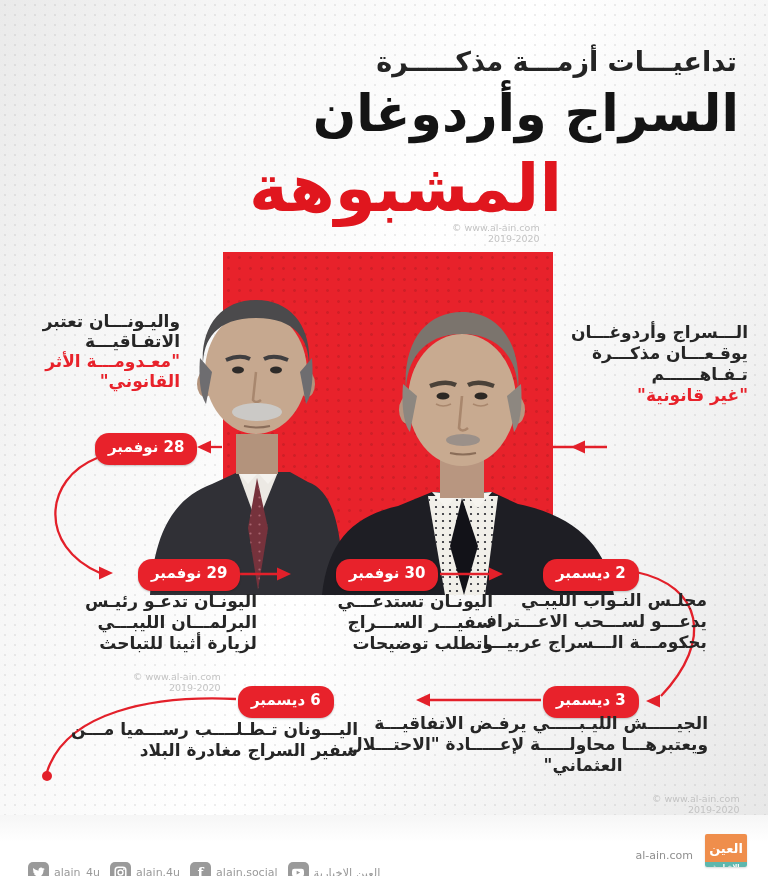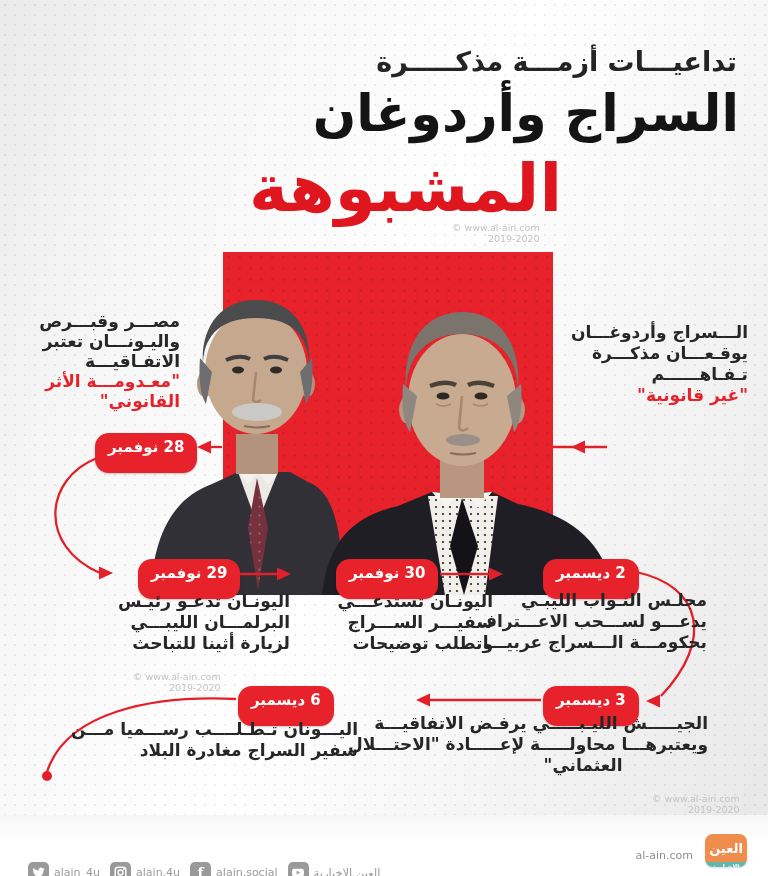--- a/index.html
+++ b/index.html
@@ -16,44 +16,44 @@
   .t2{position:absolute;top:84px;right:29px;font-size:51px;font-weight:800;color:#141414;white-space:nowrap;}
   .t3{position:absolute;top:150px;right:206px;font-size:66px;font-weight:800;color:#e0161e;white-space:nowrap;}
   
   .wm{position:absolute;color:#c3c3c3;font-size:9.5px;line-height:11px;direction:ltr;text-align:right;white-space:nowrap;}
   
   .redbox{position:absolute;left:223px;top:252px;width:330px;height:308px;background:#e8222b;
     background-image:radial-gradient(rgba(0,0,0,.10) 1.2px,transparent 1.6px);background-size:11px 11px;}
   .photos{position:absolute;left:140px;top:288px;width:490px;height:307px;}
   .connectors{position:absolute;left:0;top:0;width:768px;height:876px;pointer-events:none;}
   
-  .pill{position:absolute;height:40px;line-height:28px;padding:0 13px;background:#e8222b;color:#ffffff;
+  .pill{position:absolute;height:32px;line-height:28px;padding:0 13px;background:#e8222b;color:#ffffff;
     font-size:15px;font-weight:700;border-radius:14px;white-space:nowrap;box-shadow:0 1px 2px rgba(0,0,0,.22);}
   
   .blk{position:absolute;font-weight:700;color:#262626;font-size:17px;line-height:21px;text-align:right;white-space:nowrap;}
   .blk .red{color:#e8222b;}
   .blk .center{text-align:center;}
   .blk .pad-center{text-align:center;padding-left:110px;}
   .b27{top:322px;right:20px;}
   .b28{top:311px;right:588px;line-height:20px;}
-  .b29{top:591px;right:478px;}
+  .b29{top:591px;right:511px;}
   .b30{top:591px;right:275px;}
   .b2{top:590px;right:61px;}
   .b3{top:713px;right:60px;}
   .b6{top:719px;right:410px;}
   
   .footer{position:absolute;left:0;top:815px;width:768px;height:61px;
     background:linear-gradient(180deg,#f6f6f6,#ffffff 45%);}
   .social{position:absolute;left:28px;top:47px;display:flex;align-items:center;gap:10px;direction:ltr;}
   .soc-item{display:flex;align-items:center;gap:5px;cursor:pointer;}
   .soc-box{width:21px;height:21px;border-radius:5px;background:#9a9a9a;display:flex;align-items:center;justify-content:center;}
   .soc-label{color:#9a9a9a;font-size:11px;}
   .soc-label.ar{font-size:11.5px;}
   .site{position:absolute;right:75px;top:34px;color:#8f8f8f;font-size:11px;direction:ltr;margin-left:32px;}
-  .logo{position:absolute;right:21px;top:19px;width:42px;height:33px;border-radius:8px;overflow:hidden;
+  .logo{position:absolute;right:21px;top:19px;width:42px;height:33px;border-radius:2px;overflow:hidden;
     box-shadow:0 1px 2px rgba(0,0,0,.15);cursor:pointer;}
   .logo-top{width:100%;height:28px;background:#ef8e4c;color:#ffffff;font-weight:800;font-size:13px;
     display:flex;align-items:center;justify-content:center;}
   .logo-bottom{width:100%;height:10px;background:#5fb7ad;color:#ffffff;font-size:6.5px;font-weight:700;
     display:flex;align-items:center;justify-content:center;line-height:10px;}
   .fb-glyph{color:#ffffff;font-weight:700;font-size:14px;line-height:14px;font-family:"DejaVu Serif",serif;}
 </style>
 </head>
 <body>
 
@@ -167,21 +167,20 @@
   <div class="pill" style="top:686px;left:238px;">6 ديسمبر</div>
 
   <div class="blk b27">
     <div>الـــسراج وأردوغـــان</div>
     <div>يوقـعـــان مذكـــرة</div>
     <div>تـفـاهــــــم</div>
     <div class="red">"غير قانونية"</div>
   </div>
 
   <div class="blk b28">
-    <div>مصـــر وقبـــرص</div>
     <div>واليـونـــان تعتبر</div>
     <div>الاتفـاقيـــة</div>
     <div class="red">"معـدومـــة الأثر</div>
     <div class="red">القانوني"</div>
   </div>
 
   <div class="blk b29">
     <div>اليونـان تدعـو رئيـس</div>
     <div>البرلمـــان الليبـــي</div>
     <div>لزيارة أثينا للتباحث</div>

